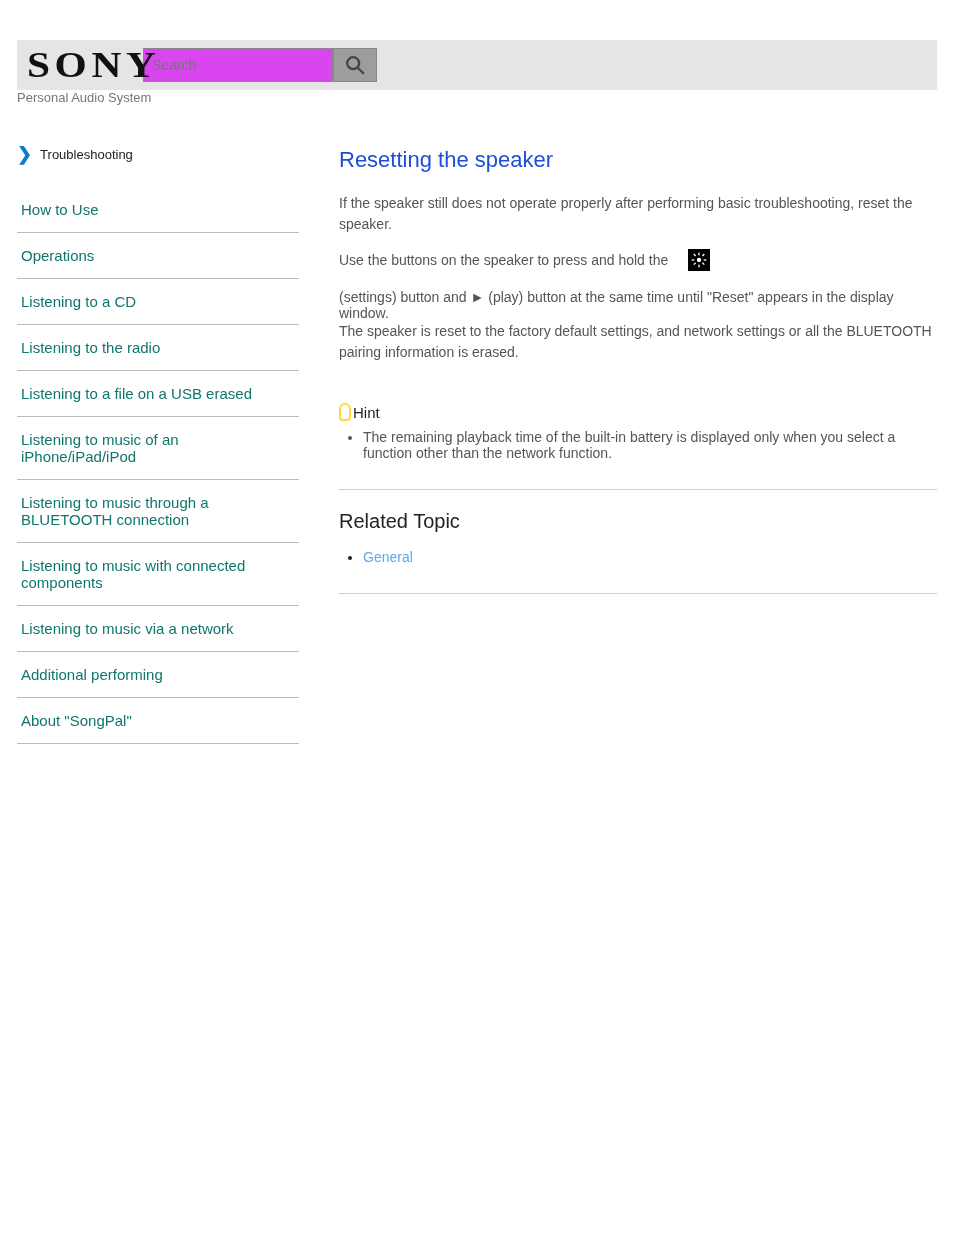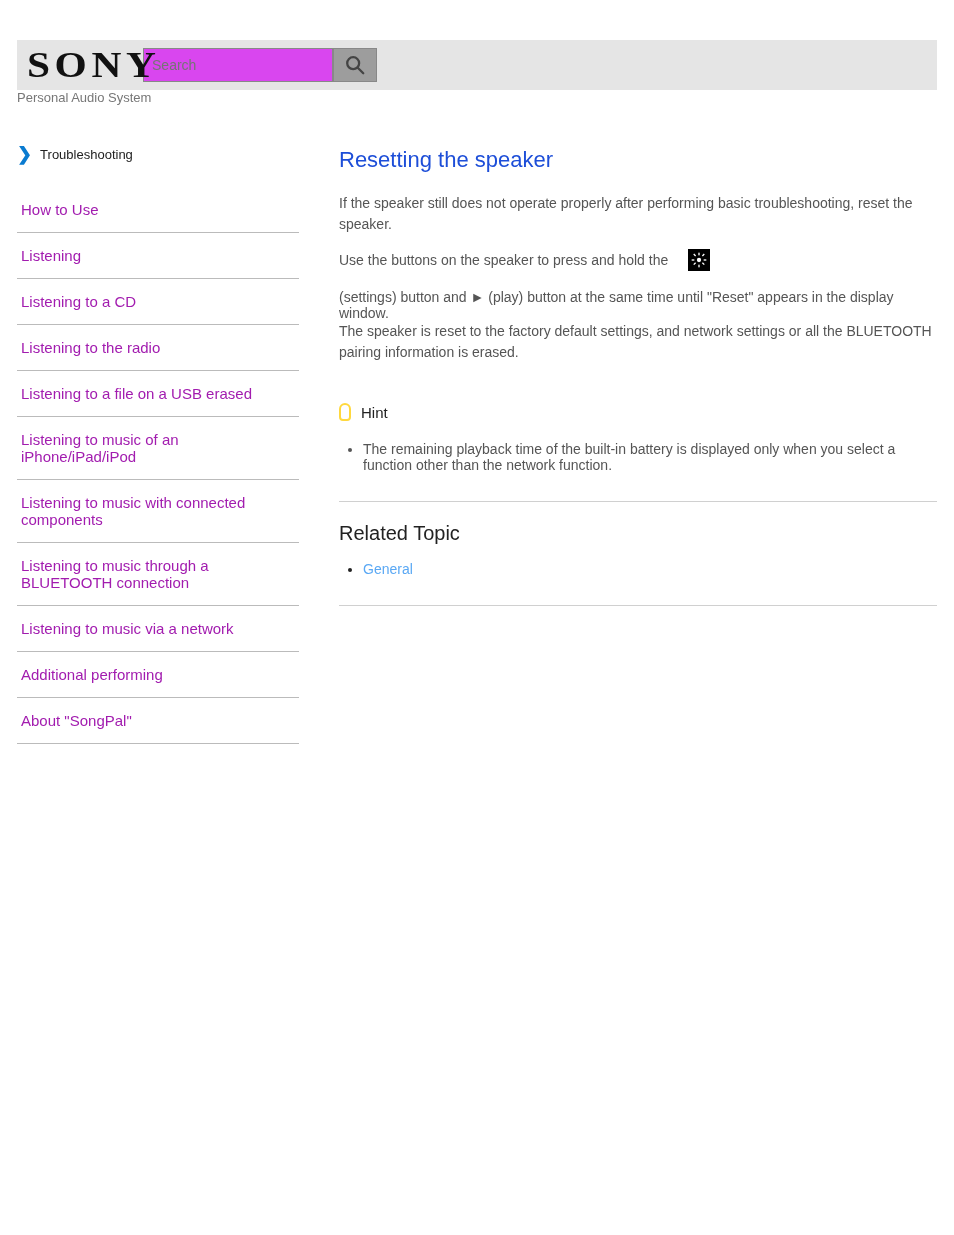--- a/index.html
+++ b/index.html
@@ -64,37 +64,37 @@
     font-size: 18px;
     line-height: 1;
     margin-right: 8px;
   }
 
   .nav-list { list-style: none; }
   .nav-list li {
     border-bottom: 1px solid #bbb;
     padding: 14px 4px;
     font-size: 15px;
-    color: #a21caf;
+    color: #0f766e;
   }
 
   .article-title { font-size: 22px; font-weight: 400; color: #1d4ed8; margin-bottom: 20px; margin-top: 2px; }
   .article-p { font-size: 14px; color: #555; line-height: 1.5; margin-bottom: 14px; }
 
   .settings-line { display: flex; align-items: center; flex-wrap: wrap; gap: 18px; font-size: 14px; color: #555; }
   .settings-icon {
     display: inline-flex;
     width: 22px; height: 22px;
     background: #000;
     align-items: center; justify-content: center;
     margin: 0 2px;
   }
   .settings-icon svg { display:block; }
 
-  .tip-line { display:flex; align-items:center; gap:10px; margin-top: 40px; margin-bottom: 20px; font-size: 15px; }
+  .tip-line { display:flex; align-items:center; gap:2px; margin-top: 40px; margin-bottom: 8px; font-size: 15px; }
   .tip-icon {
     width: 12px; height: 18px; border: 2px solid #FFD83D; border-radius: 6px 6px 4px 4px;
     display:inline-block;
   }
 
   .bullet-list { list-style: disc; padding-left: 24px; font-size: 14px; color:#555; }
   .bullet-list li { margin-bottom: 12px; }
 
   hr.sep { border: none; border-top: 1px solid #d0d0d0; margin: 28px 0 10px 0; }
 
@@ -126,27 +126,27 @@
 
   <div class="content">
 
     <div class="sidebar">
       <div class="chevron-row">
         <span class="chevron">❯</span>
         <span>Troubleshooting</span>
       </div>
       <ul class="nav-list">
         <li>How to Use</li>
-        <li>Listening</li>
+        <li>Operations</li>
         <li>Listening to a CD</li>
         <li>Listening to the radio</li>
         <li>Listening to a file on a USB erased</li>
         <li>Listening to music of an iPhone/iPad/iPod</li>
+        <li>Listening to music through a BLUETOOTH connection</li>
         <li>Listening to music with connected components</li>
-        <li>Listening to music through a BLUETOOTH connection</li>
         <li>Listening to music via a network</li>
         <li>Additional performing</li>
         <li>About "SongPal"</li>
       </ul>
     </div>
 
     <div class="main">
       <h1 class="article-title">Resetting the speaker</h1>
       <p class="article-p">If the speaker still does not operate properly after performing basic troubleshooting, reset the speaker.</p>
 

